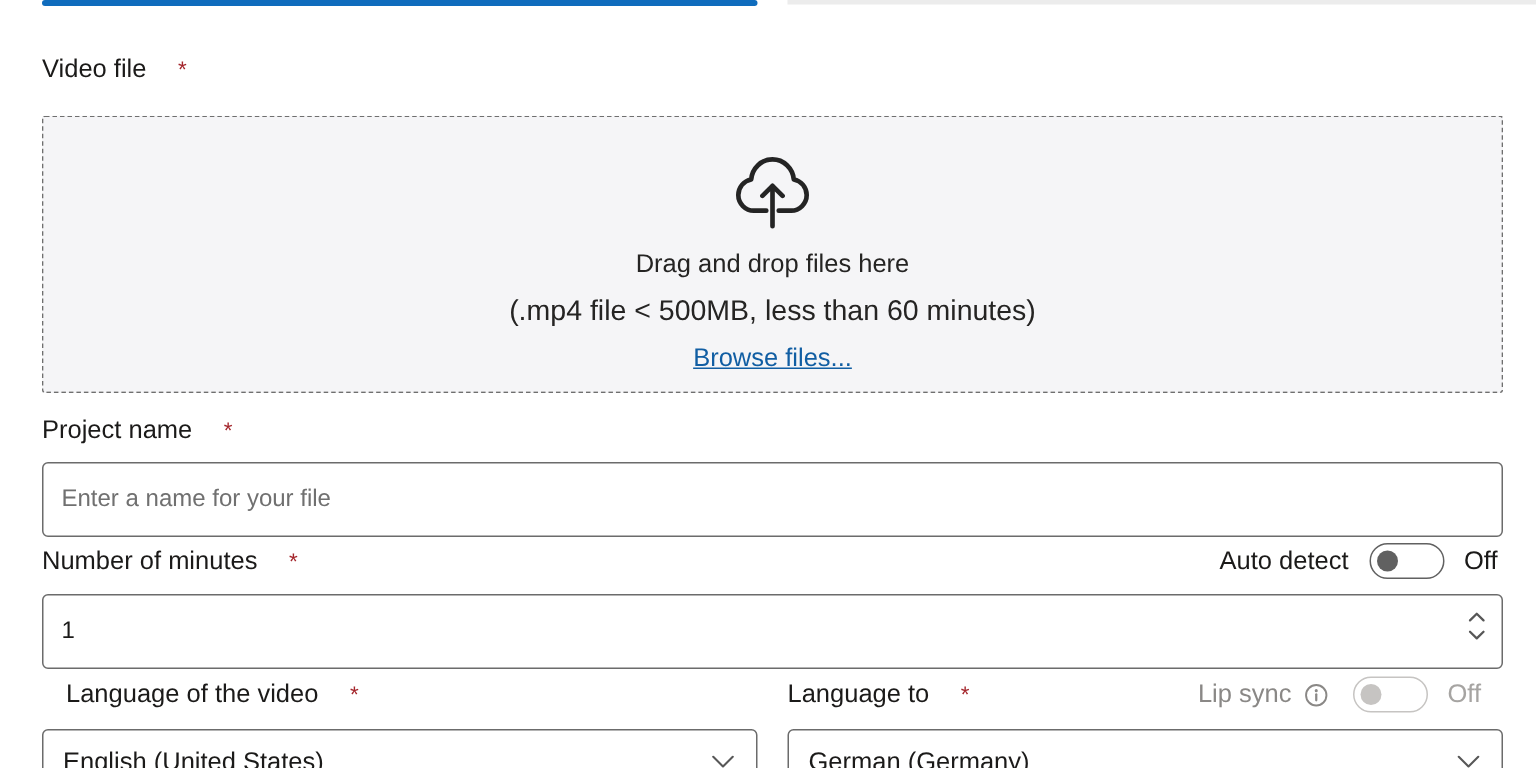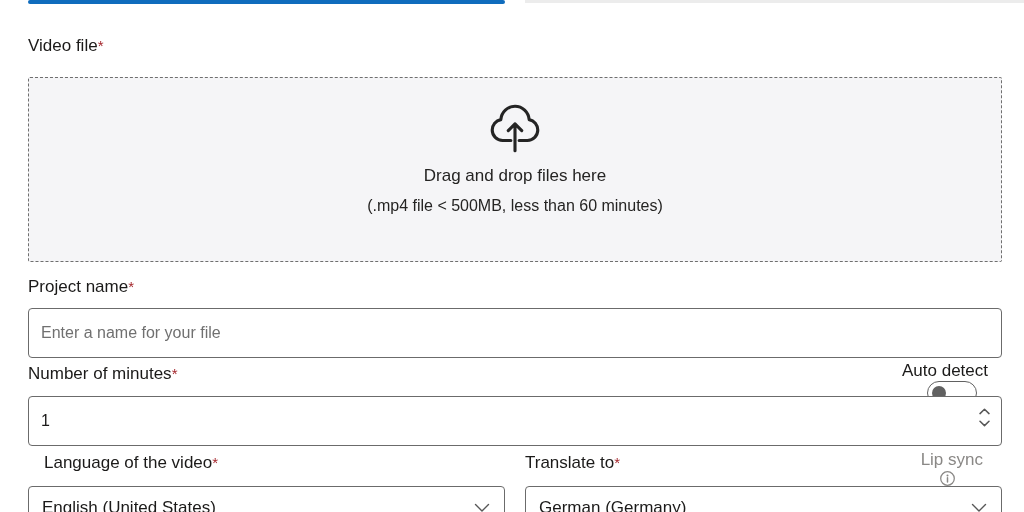--- a/index.html
+++ b/index.html
@@ -6,52 +6,52 @@
   html, body { width: 1024px; height: 512px; background: #ffffff; overflow: hidden; }
   body { font-family: "Liberation Sans", sans-serif; color: #1b1a19; }
   .page { position: relative; width: 1024px; height: 512px; }
 
   
   .tab-underline-active { position: absolute; top: 0; left: 28px; width: 477px; height: 4px; background: #0f6cbd; border-radius: 2px; }
   .tab-underline-inactive { position: absolute; top: 0; left: 525px; right: 0; height: 3px; background: #ececec; }
 
   .form { position: absolute; left: 28px; top: 0; width: 974px; }
 
-  .field-label { position: absolute; display: flex; align-items: baseline; gap: 0; font-size: 17px; color: #1b1a19; white-space: nowrap; }
+  .field-label { position: absolute; display: flex; align-items: baseline; gap: 21px; font-size: 17px; color: #1b1a19; white-space: nowrap; }
   .req { color: #a4262c; font-size: 15px; }
 
   .label-videofile { top: 36px; left: 0; }
   .label-project   { top: 277px; left: 0; }
   .label-speakers  { top: 364px; left: 0; }
   .label-srclang   { top: 453px; left: 16px; }
   .label-tgtlang   { top: 453px; left: 497px; }
 
   
   .dropzone { position: absolute; top: 77px; left: 0; width: 974px; height: 185px;
     background: #f5f5f7; border: 1px dashed #6f6f6f; border-radius: 2px;
     display: flex; flex-direction: column; align-items: center; padding-top: 22px; }
   .cloud-wrap { height: 62px; display: flex; align-items: flex-start; }
   .dz-line1 { margin-top: 4px; font-size: 17px; color: #252423; }
-  .dz-line2 { margin-top: 11px; font-size: 16px; color: #252423; }
+  .dz-line2 { margin-top: 11px; font-size: 19px; color: #252423; }
   .dz-link  { margin-top: 10px; font-size: 17px; color: #115ea3; text-decoration: underline; cursor: pointer; }
 
   
   .text-input { position: absolute; left: 0; width: 974px; height: 50px; border: 1px solid #6b6b6b;
     border-radius: 4px; font-family: "Liberation Sans", sans-serif; font-size: 16px; color: #1b1a19;
     padding: 0 12px; background: #fff; outline: none; }
   .text-input::placeholder { color: #707070; opacity: 1; }
   .input-project { top: 308px; }
 
   .spin-wrap { position: absolute; top: 396px; left: 0; width: 974px; height: 43px; }
   .spin-wrap .text-input { position: absolute; top: 0; width: 100%; padding-right: 34px; }
   .spinners { position: absolute; top: 0; right: 9px; height: 43px; display: flex; flex-direction: column; justify-content: center; gap: 5px; }
   .spin-btn { background: none; border: none; padding: 0 3px; line-height: 0; cursor: pointer; display: block; }
 
   
-  .inline-right { position: absolute; display: flex; align-items: center; flex-direction: column; }
+  .inline-right { position: absolute; display: flex; align-items: center; }
   .autodetect-row { top: 361px; right: 0; height: 26px; }
   .lipsync-row { top: 450px; right: 11px; height: 26px; }
   .toggle-label { font-size: 17px; color: #1b1a19; margin-right: 14px; }
   .toggle { position: relative; width: 50px; height: 24px; border: 1px solid #616161; border-radius: 13px; background: #fff; cursor: pointer; flex: none; }
   .toggle .knob { position: absolute; top: 4px; left: 4px; width: 14px; height: 14px; border-radius: 50%; background: #616161; }
   .toggle-state { font-size: 17px; color: #1b1a19; margin-left: 13px; min-width: 26px; }
   .disabled .toggle { border-color: #c6c4c2; cursor: default; }
   .disabled .toggle .knob { background: #c6c4c2; }
   .lipsync-label { font-size: 17px; color: #8a8886; margin-right: 8px; }
   .info-wrap { display: flex; align-items: center; margin-right: 16px; }
@@ -82,20 +82,21 @@
 
     <div class="dropzone">
       <div class="cloud-wrap">
         <svg width="58" height="56" viewBox="0 0 56 54" fill="none">
           <path d="M24 39 H16 C10.5 39 6 34.5 6 29 C6 24 9.5 19.8 14.3 18.9 C14.9 11.7 20.8 6 28 6 C35.2 6 41.1 11.7 41.7 18.9 C46.5 19.8 50 24 50 29 C50 34.5 45.5 39 40 39 H32" stroke="#242424" stroke-width="3" stroke-linecap="round" stroke-linejoin="round"></path>
           <path d="M28 49 V23 M21.5 29.5 L28 23 L34.5 29.5" stroke="#242424" stroke-width="3" stroke-linecap="round" stroke-linejoin="round"></path>
         </svg>
       </div>
       <div class="dz-line1">Drag and drop files here</div>
       <div class="dz-line2">(.mp4 file &lt; 500MB, less than 60 minutes)</div>
+      <div class="dz-link">Browse files...</div>
     </div>
 
     <div class="field-label label-project">
       <span>Project name</span>
       <span class="req">*</span>
     </div>
     <input class="text-input input-project" type="text" placeholder="Enter a name for your file" style="">
 
     <div class="field-label label-speakers">
       <span>Number of minutes</span>
@@ -123,21 +124,21 @@
         </button>
       </div>
     </div>
 
     <div class="field-label label-srclang">
       <span>Language of the video</span>
       <span class="req">*</span>
     </div>
 
     <div class="field-label label-tgtlang">
-      <span>Translate to</span>
+      <span>Language to</span>
       <span class="req">*</span>
     </div>
 
     <div class="inline-right lipsync-row disabled">
       <span class="lipsync-label">Lip sync</span>
       <span class="info-wrap">
         <svg width="17" height="17" viewBox="0 0 16 16">
           <circle cx="8" cy="8" r="6.4" fill="none" stroke="#8a8886" stroke-width="1.2"></circle>
           <circle cx="8" cy="5.1" r="0.95" fill="#8a8886"></circle>
           <line x1="8" y1="7.4" x2="8" y2="11.2" stroke="#8a8886" stroke-width="1.4" stroke-linecap="round"></line>

